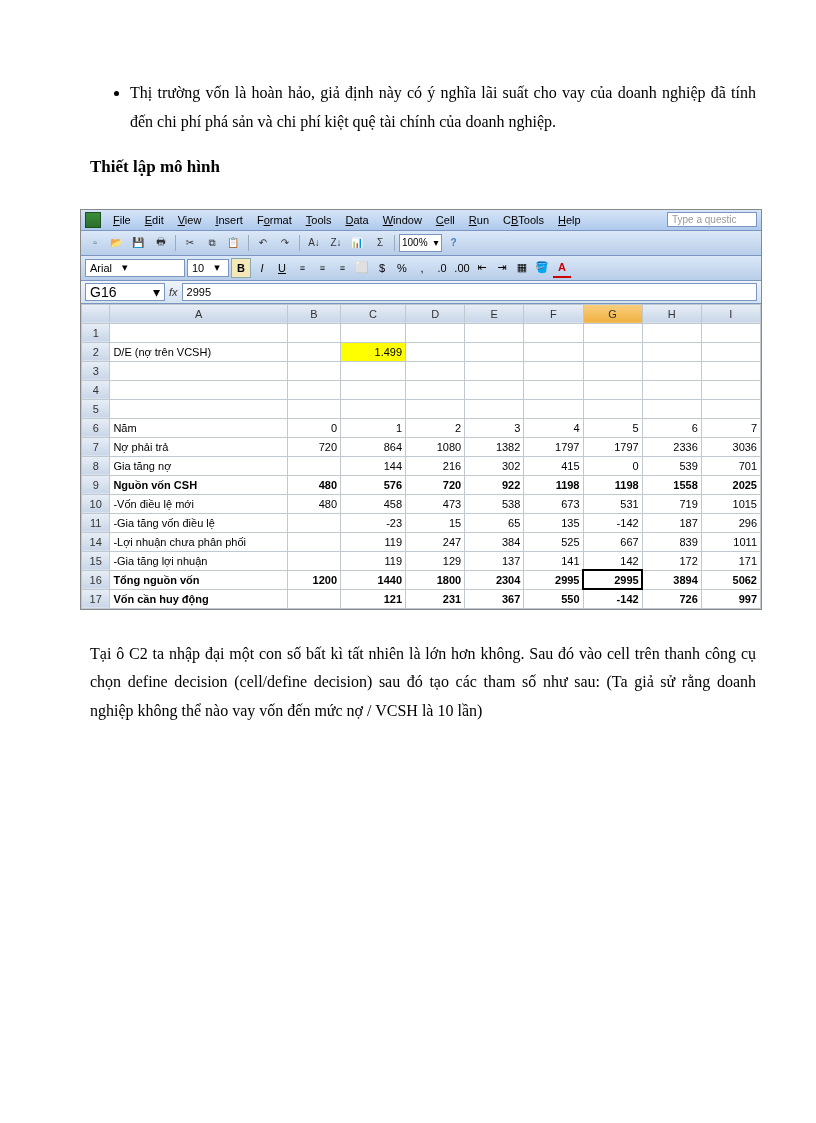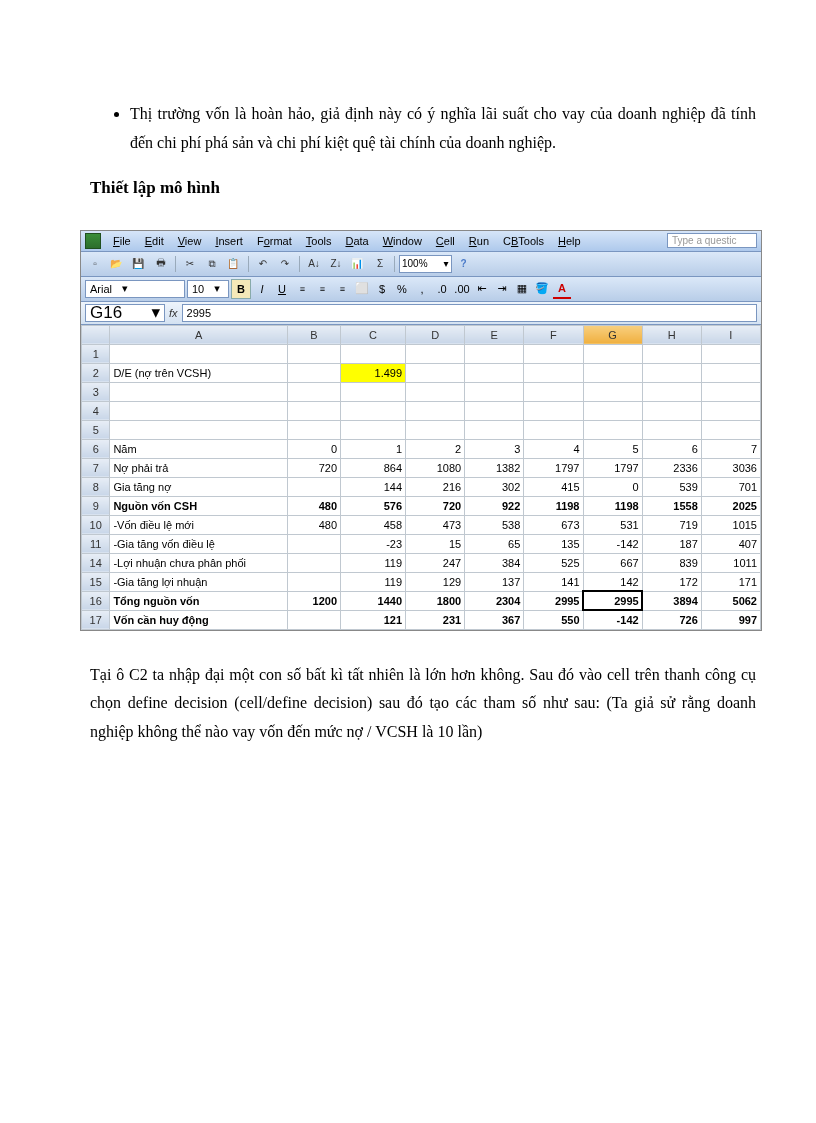--- a/index.html
+++ b/index.html
@@ -5,21 +5,21 @@
   body {
     margin: 0;
     padding: 0;
     font-family: "Times New Roman", serif;
     font-size: 16px;
     background: #fff;
     width: 816px;
     color: #000;
   }
   .page {
-    padding: 100px 60px 60px 90px;
+    padding: 79px 60px 60px 90px;
   }
   ul.bullet {
     list-style: disc;
     margin: 0 0 20px 40px;
     padding: 0;
   }
   ul.bullet li {
     line-height: 1.8;
     text-align: justify;
   }
@@ -91,21 +91,21 @@
     margin: 0 2px;
   }
   .toolbar .zoombox {
     background: #fff;
     border: 1px solid #7a96c0;
     padding: 0 2px;
     font-size: 10px;
     height: 16px;
     display: flex;
     align-items: center;
-    gap: 16px;
+    gap: 6px;
   }
   .fmtbar {
     display: flex;
     align-items: center;
     gap: 2px;
     padding: 2px 4px;
     background: linear-gradient(#dbe8f8,#b8cde8);
     border-bottom: 1px solid #7a96c0;
   }
   .fmtbar .fontbox {
@@ -136,21 +136,21 @@
     padding: 2px 4px;
     background: linear-gradient(#eef4fb,#d4e2f2);
     border-bottom: 1px solid #7a96c0;
   }
   .namebar .namebox {
     background: #fff;
     border: 1px solid #7a96c0;
     padding: 0 4px;
     width: 70px;
     height: 16px;
-    font-size: 17px;
+    font-size: 14px;
     display:flex; align-items:center; justify-content:space-between;
   }
   .namebar .fx { font-style: italic; font-size:11px; color:#333;}
   .namebar .fbar {
     background: #fff;
     border: 1px solid #7a96c0;
     padding: 0 4px;
     flex: 1;
     height: 16px;
     font-size:11px;
@@ -439,21 +439,21 @@
           <tr>
             <th class="rowh">11</th>
             <td class="lbl">   -Gia tăng vốn điều lệ</td>
             <td class="num"></td>
             <td class="num">-23</td>
             <td class="num">15</td>
             <td class="num">65</td>
             <td class="num">135</td>
             <td class="num">-142</td>
             <td class="num">187</td>
-            <td class="num">407</td>
+            <td class="num">296</td>
           </tr>
           <tr>
             <th class="rowh">14</th>
             <td class="lbl">   -Lợi nhuận chưa phân phối</td>
             <td class="num"></td>
             <td class="num">119</td>
             <td class="num">247</td>
             <td class="num">384</td>
             <td class="num">525</td>
             <td class="num">667</td>

